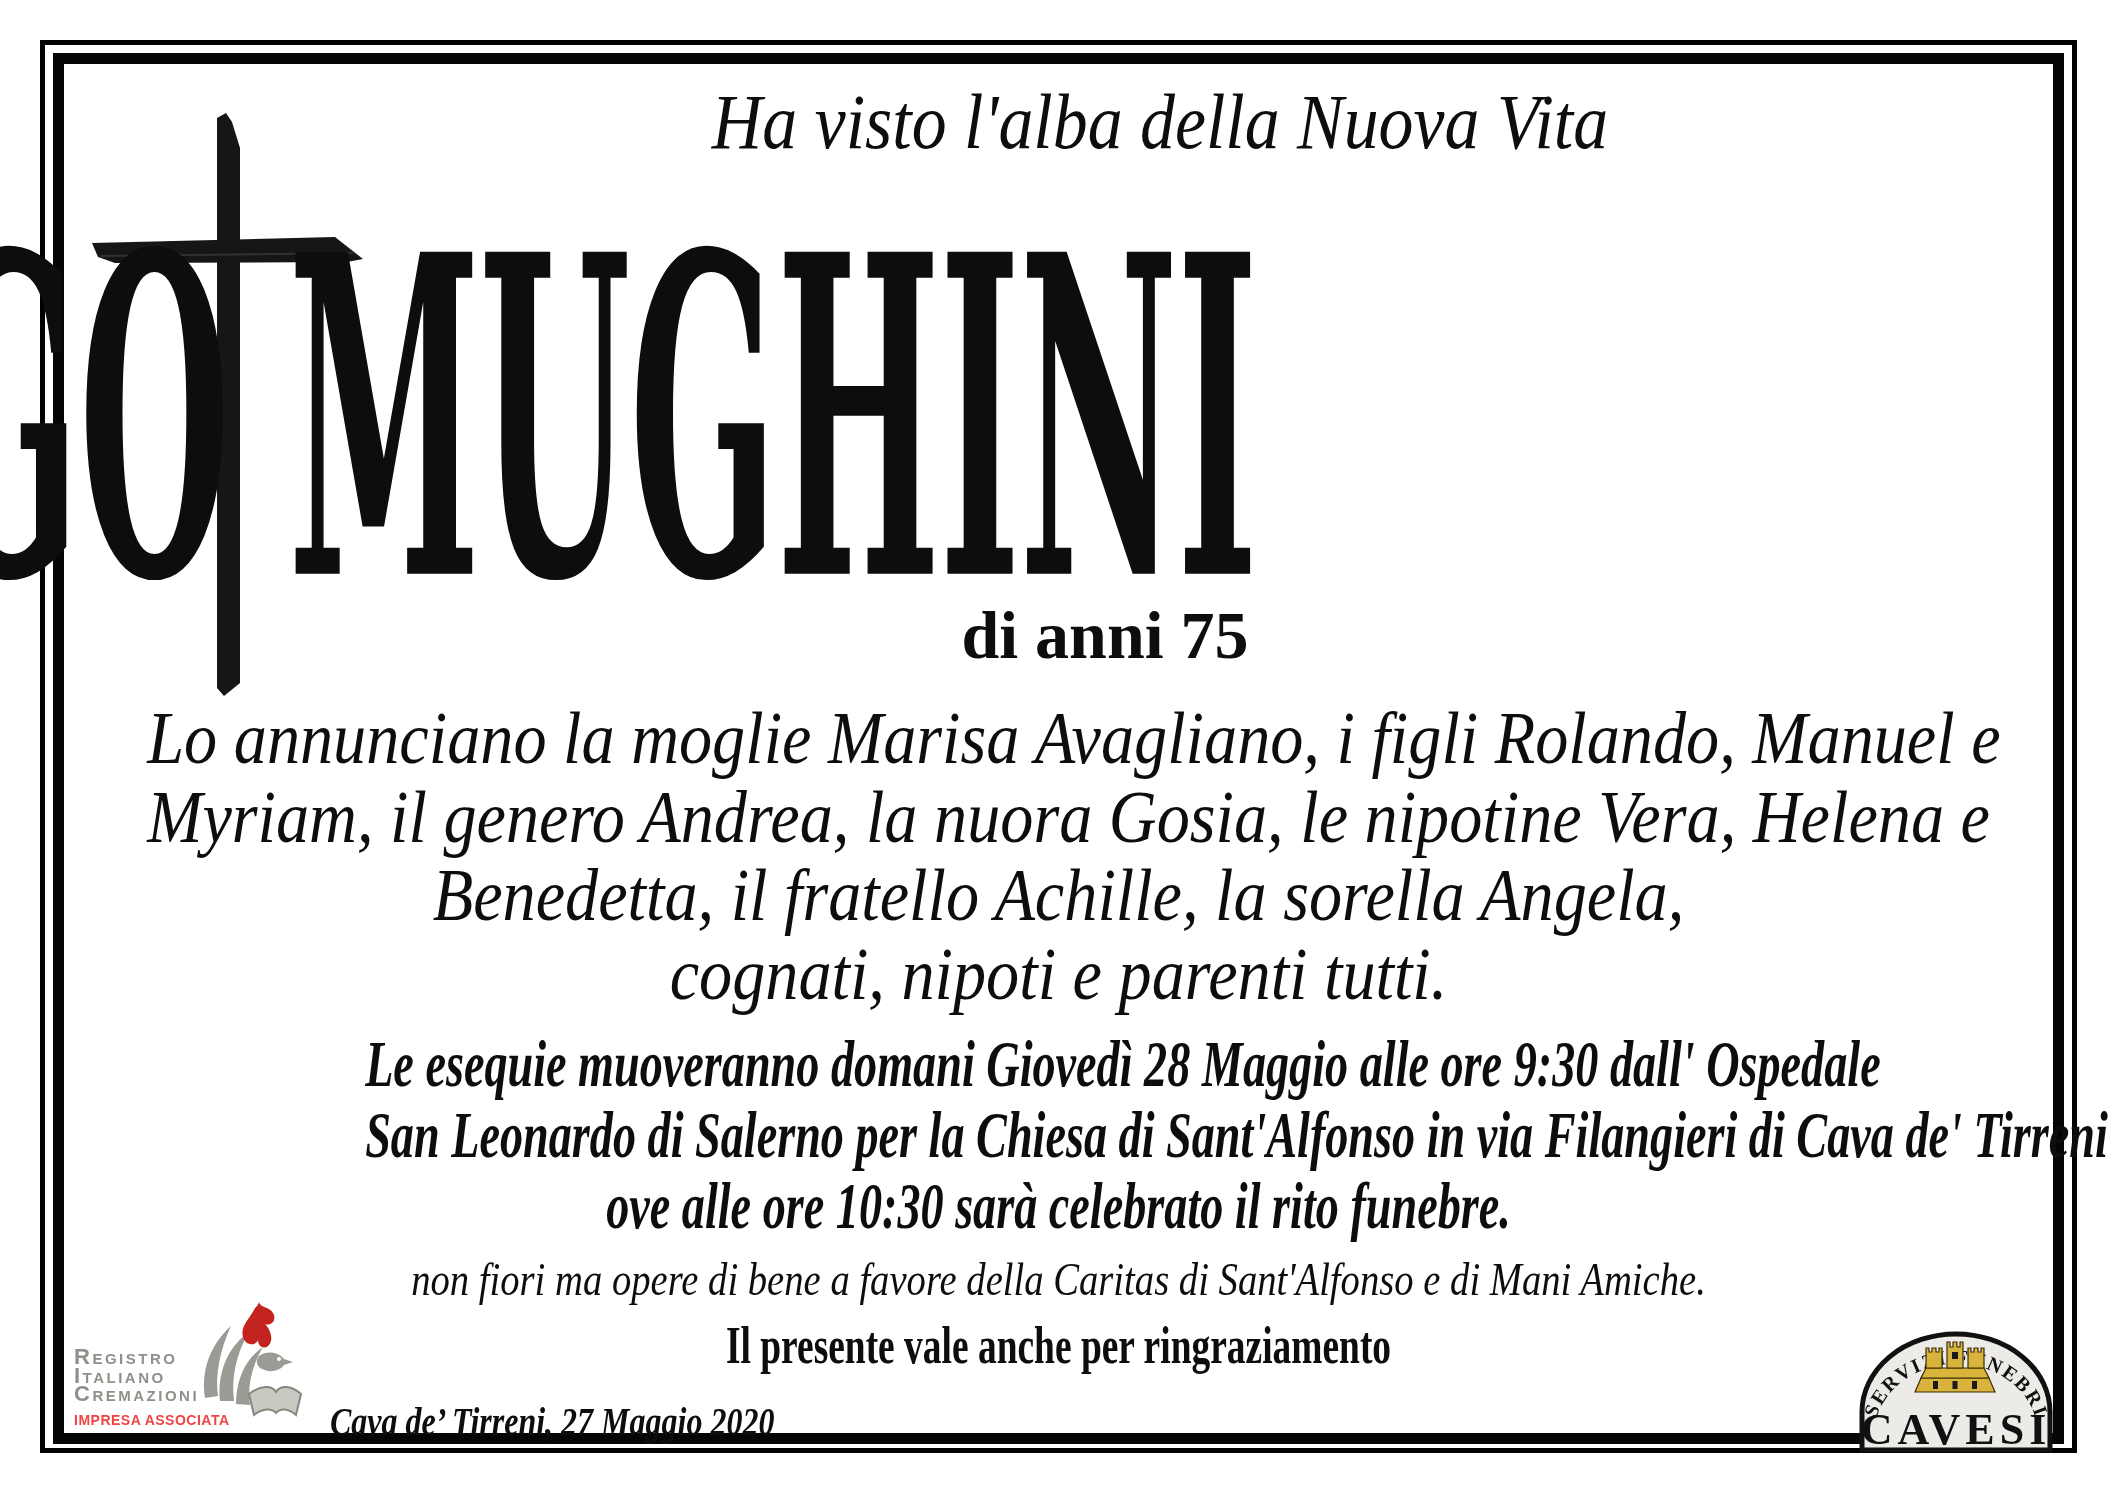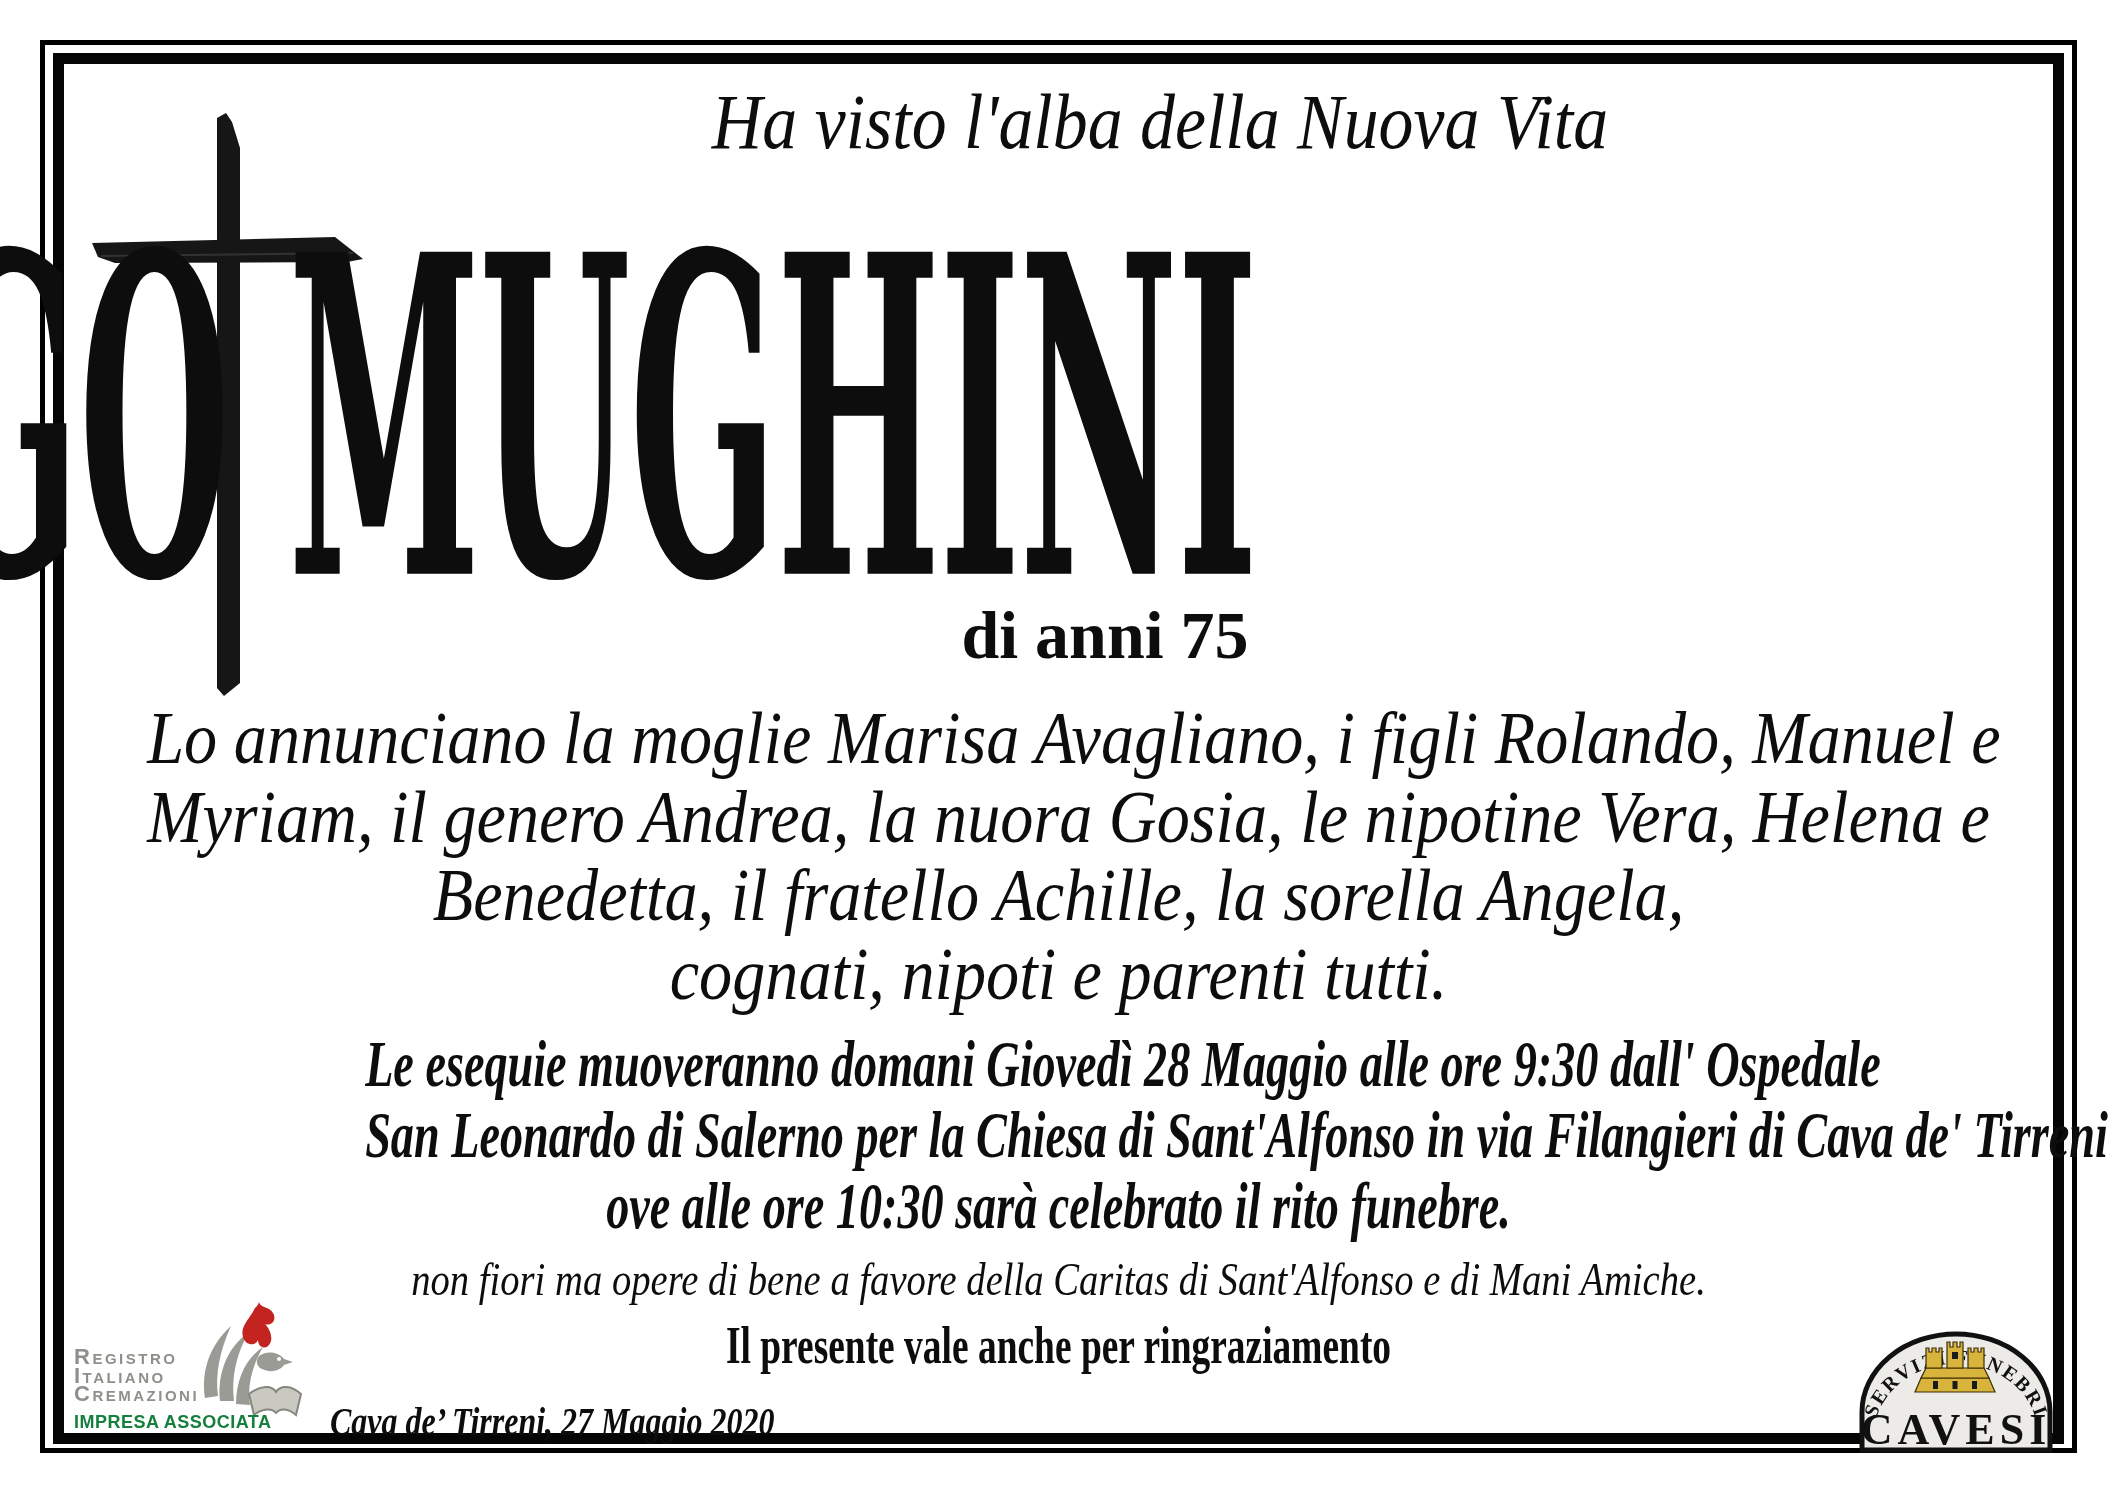--- a/index.html
+++ b/index.html
@@ -47,21 +47,21 @@
             transform:scaleX(0.80);transform-origin:0 0;}
 
   
   .logo-left{position:absolute;left:71px;top:1300px;width:320px;height:150px;}
   .ric-emblem{position:absolute;left:128px;top:2px;width:105px;height:128px;}
   .ric-text{position:absolute;left:3px;top:48px;
             font-family:"Liberation Sans","DejaVu Sans",sans-serif;}
   .ric-text .ric-line{font-variant:small-caps;text-transform:capitalize;
             font-size:22px;line-height:18.5px;letter-spacing:2.5px;
             color:#8f908a;font-weight:600;}
-  .ric-sub{margin-top:8px;color:#15803d;font-size:18px;font-weight:700;
+  .ric-sub{margin-top:8px;color:#ef4444;font-size:14px;font-weight:700;
            letter-spacing:0.5px;}
 
   
   .logo-right{position:absolute;left:1858px;top:1324px;width:196px;height:132px;}
   .logo-right svg{display:block;}
 </style>
 </head>
 <body>
 
 <div class="page">

